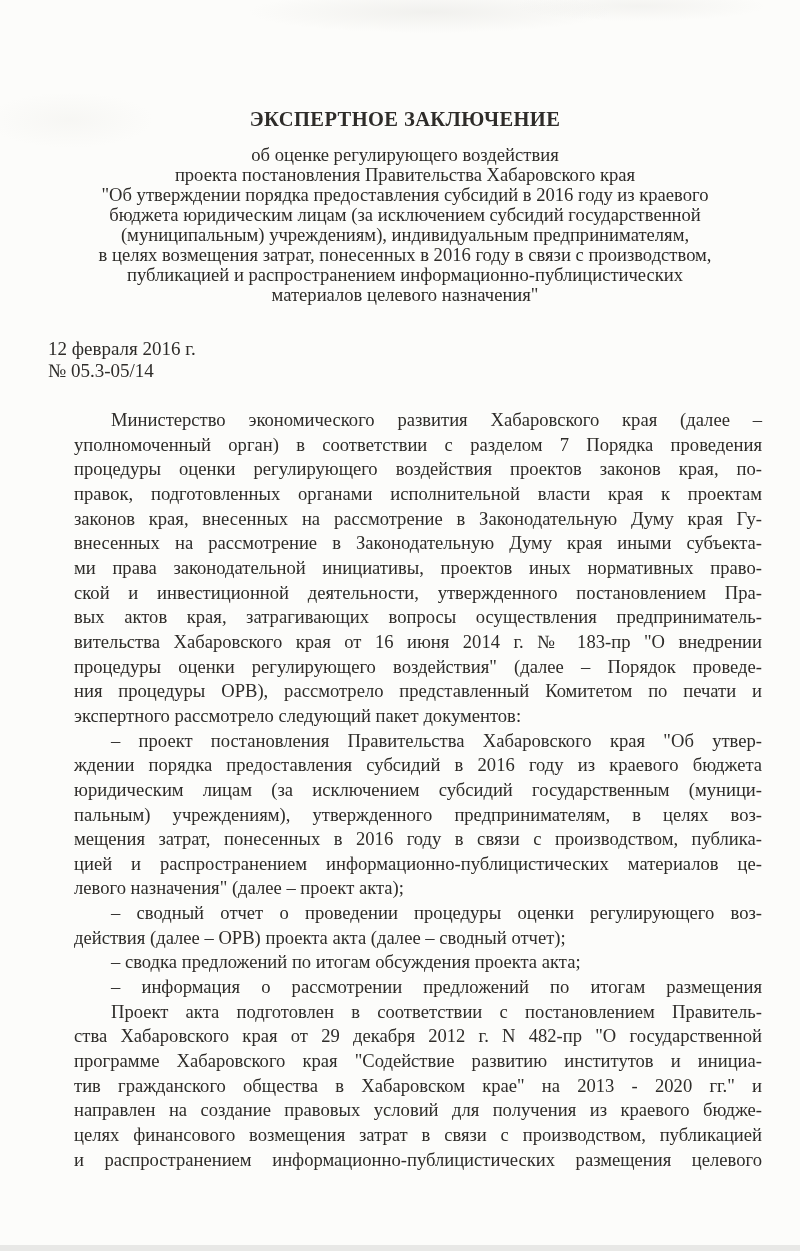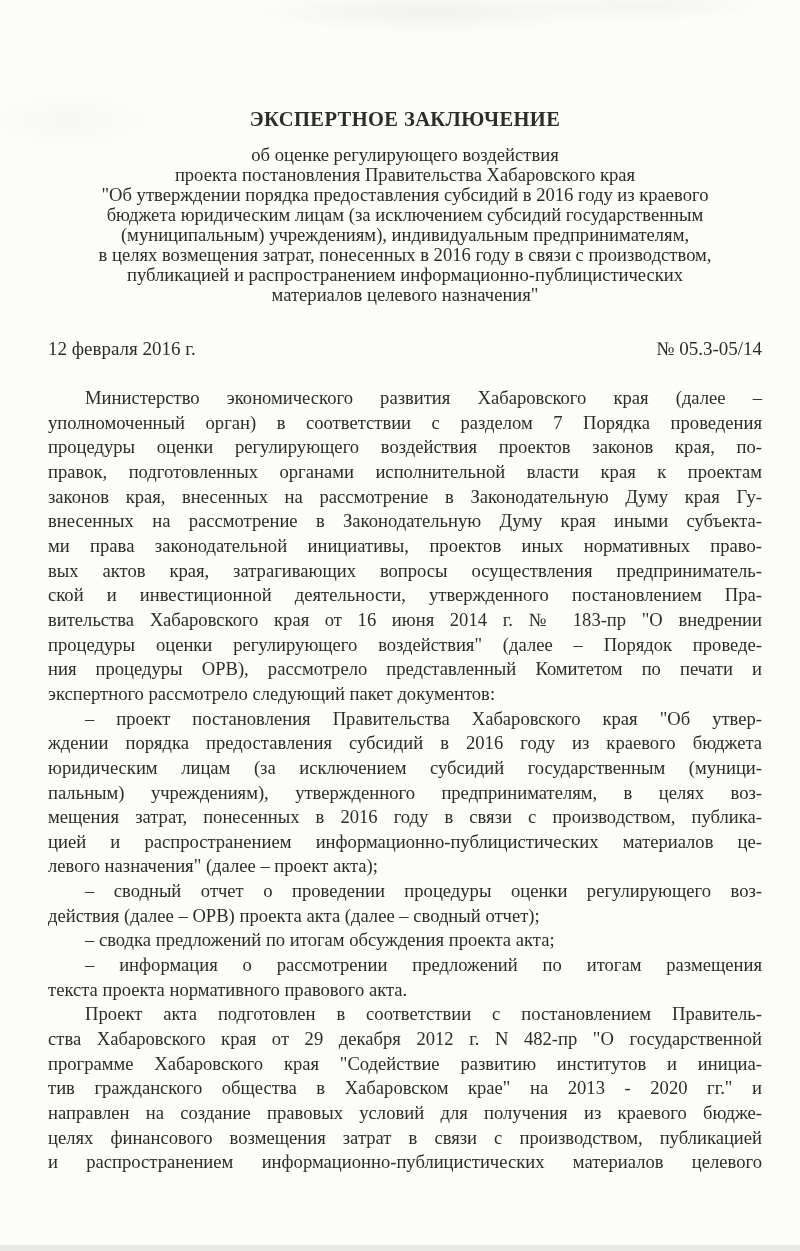--- a/index.html
+++ b/index.html
@@ -31,28 +31,30 @@
     line-height:20px;
     margin-top:14px;
   }
   .subtitle .line{white-space:nowrap;}
   .meta{
     display:flex;
     justify-content:space-between;
     align-items:baseline;
     margin-top:33px;
     font-size:19px;
+    flex-direction:column;
   }
   .body{
     margin-top:26px;
     font-size:18.6px;
   }
   .para .line{
     line-height:24.65px;
     white-space:normal;
+    margin-left:26px;
   }
   .para .jl{
     text-align:justify;
     text-align-last:justify;
     -moz-text-align-last:justify;
   }
   .para .first{
     text-indent:37px;
   }
 </style>
@@ -60,43 +62,43 @@
 <body>
 
 <div class="page">
 
   <div class="title">ЭКСПЕРТНОЕ ЗАКЛЮЧЕНИЕ</div>
 
   <div class="subtitle">
       <div class="line">об оценке регулирующего воздействия</div>
       <div class="line">проекта постановления Правительства Хабаровского края</div>
       <div class="line">"Об утверждении порядка предоставления субсидий в 2016 году из краевого</div>
-      <div class="line">бюджета юридическим лицам (за исключением субсидий государственным</div>
+      <div class="line">бюджета юридическим лицам (за исключением субсидий государственной</div>
       <div class="line">(муниципальным) учреждениям), индивидуальным предпринимателям,</div>
       <div class="line">в целях возмещения затрат, понесенных в 2016 году в связи с производством,</div>
       <div class="line">публикацией и распространением информационно-публицистических</div>
       <div class="line">материалов целевого назначения"</div>
     </div>
 
   <div class="meta">
     <span>12 февраля 2016 г.</span>
     <span>№ 05.3-05/14</span>
   </div>
 
   <div class="body">
       <div class="para">
         <div class="line jl first">Министерство экономического развития Хабаровского края (далее –</div>
         <div class="line jl">уполномоченный орган) в соответствии с разделом 7 Порядка проведения</div>
         <div class="line jl">процедуры оценки регулирующего воздействия проектов законов края, по-</div>
         <div class="line jl">правок, подготовленных органами исполнительной власти края к проектам</div>
         <div class="line jl">законов края, внесенных на рассмотрение в Законодательную Думу края Гу-</div>
         <div class="line jl">внесенных на рассмотрение в Законодательную Думу края иными субъекта-</div>
         <div class="line jl">ми права законодательной инициативы, проектов иных нормативных право-</div>
+        <div class="line jl">ской и инвестиционной деятельности, утвержденного постановлением Пра-</div>
         <div class="line jl">вых актов края, затрагивающих вопросы осуществления предприниматель-</div>
-        <div class="line jl">ской и инвестиционной деятельности, утвержденного постановлением Пра-</div>
         <div class="line jl">вительства Хабаровского края от 16 июня 2014 г. № 183-пр "О внедрении</div>
         <div class="line jl">процедуры оценки регулирующего воздействия" (далее – Порядок проведе-</div>
         <div class="line jl">ния процедуры ОРВ), рассмотрело представленный Комитетом по печати и</div>
         <div class="line">экспертного рассмотрело следующий пакет документов:</div>
       </div>
       <div class="para">
         <div class="line jl first">– проект постановления Правительства Хабаровского края "Об утвер-</div>
         <div class="line jl">ждении порядка предоставления субсидий в 2016 году из краевого бюджета</div>
         <div class="line jl">юридическим лицам (за исключением субсидий государственным (муници-</div>
         <div class="line jl">пальным) учреждениям), утвержденного предпринимателям, в целях воз-</div>
@@ -106,26 +108,25 @@
       </div>
       <div class="para">
         <div class="line jl first">– сводный отчет о проведении процедуры оценки регулирующего воз-</div>
         <div class="line">действия (далее – ОРВ) проекта акта (далее – сводный отчет);</div>
       </div>
       <div class="para">
         <div class="line first">– сводка предложений по итогам обсуждения проекта акта;</div>
       </div>
       <div class="para">
         <div class="line jl first">– информация о рассмотрении предложений по итогам размещения</div>
-        <div class="line">текста проекта нормативного правового акта.</div>
       </div>
       <div class="para">
         <div class="line jl first">Проект акта подготовлен в соответствии с постановлением Правитель-</div>
         <div class="line jl">ства Хабаровского края от 29 декабря 2012 г. N 482-пр "О государственной</div>
         <div class="line jl">программе Хабаровского края "Содействие развитию институтов и инициа-</div>
         <div class="line jl">тив гражданского общества в Хабаровском крае" на 2013 - 2020 гг." и</div>
         <div class="line jl">направлен на создание правовых условий для получения из краевого бюдже-</div>
         <div class="line jl">целях финансового возмещения затрат в связи с производством, публикацией</div>
-        <div class="line jl">и распространением информационно-публицистических материалов целевого</div>
+        <div class="line jl">и распространением информационно-публицистических размещения целевого</div>
       </div>
     </div>
 
 </div>
 
 </body></html>

